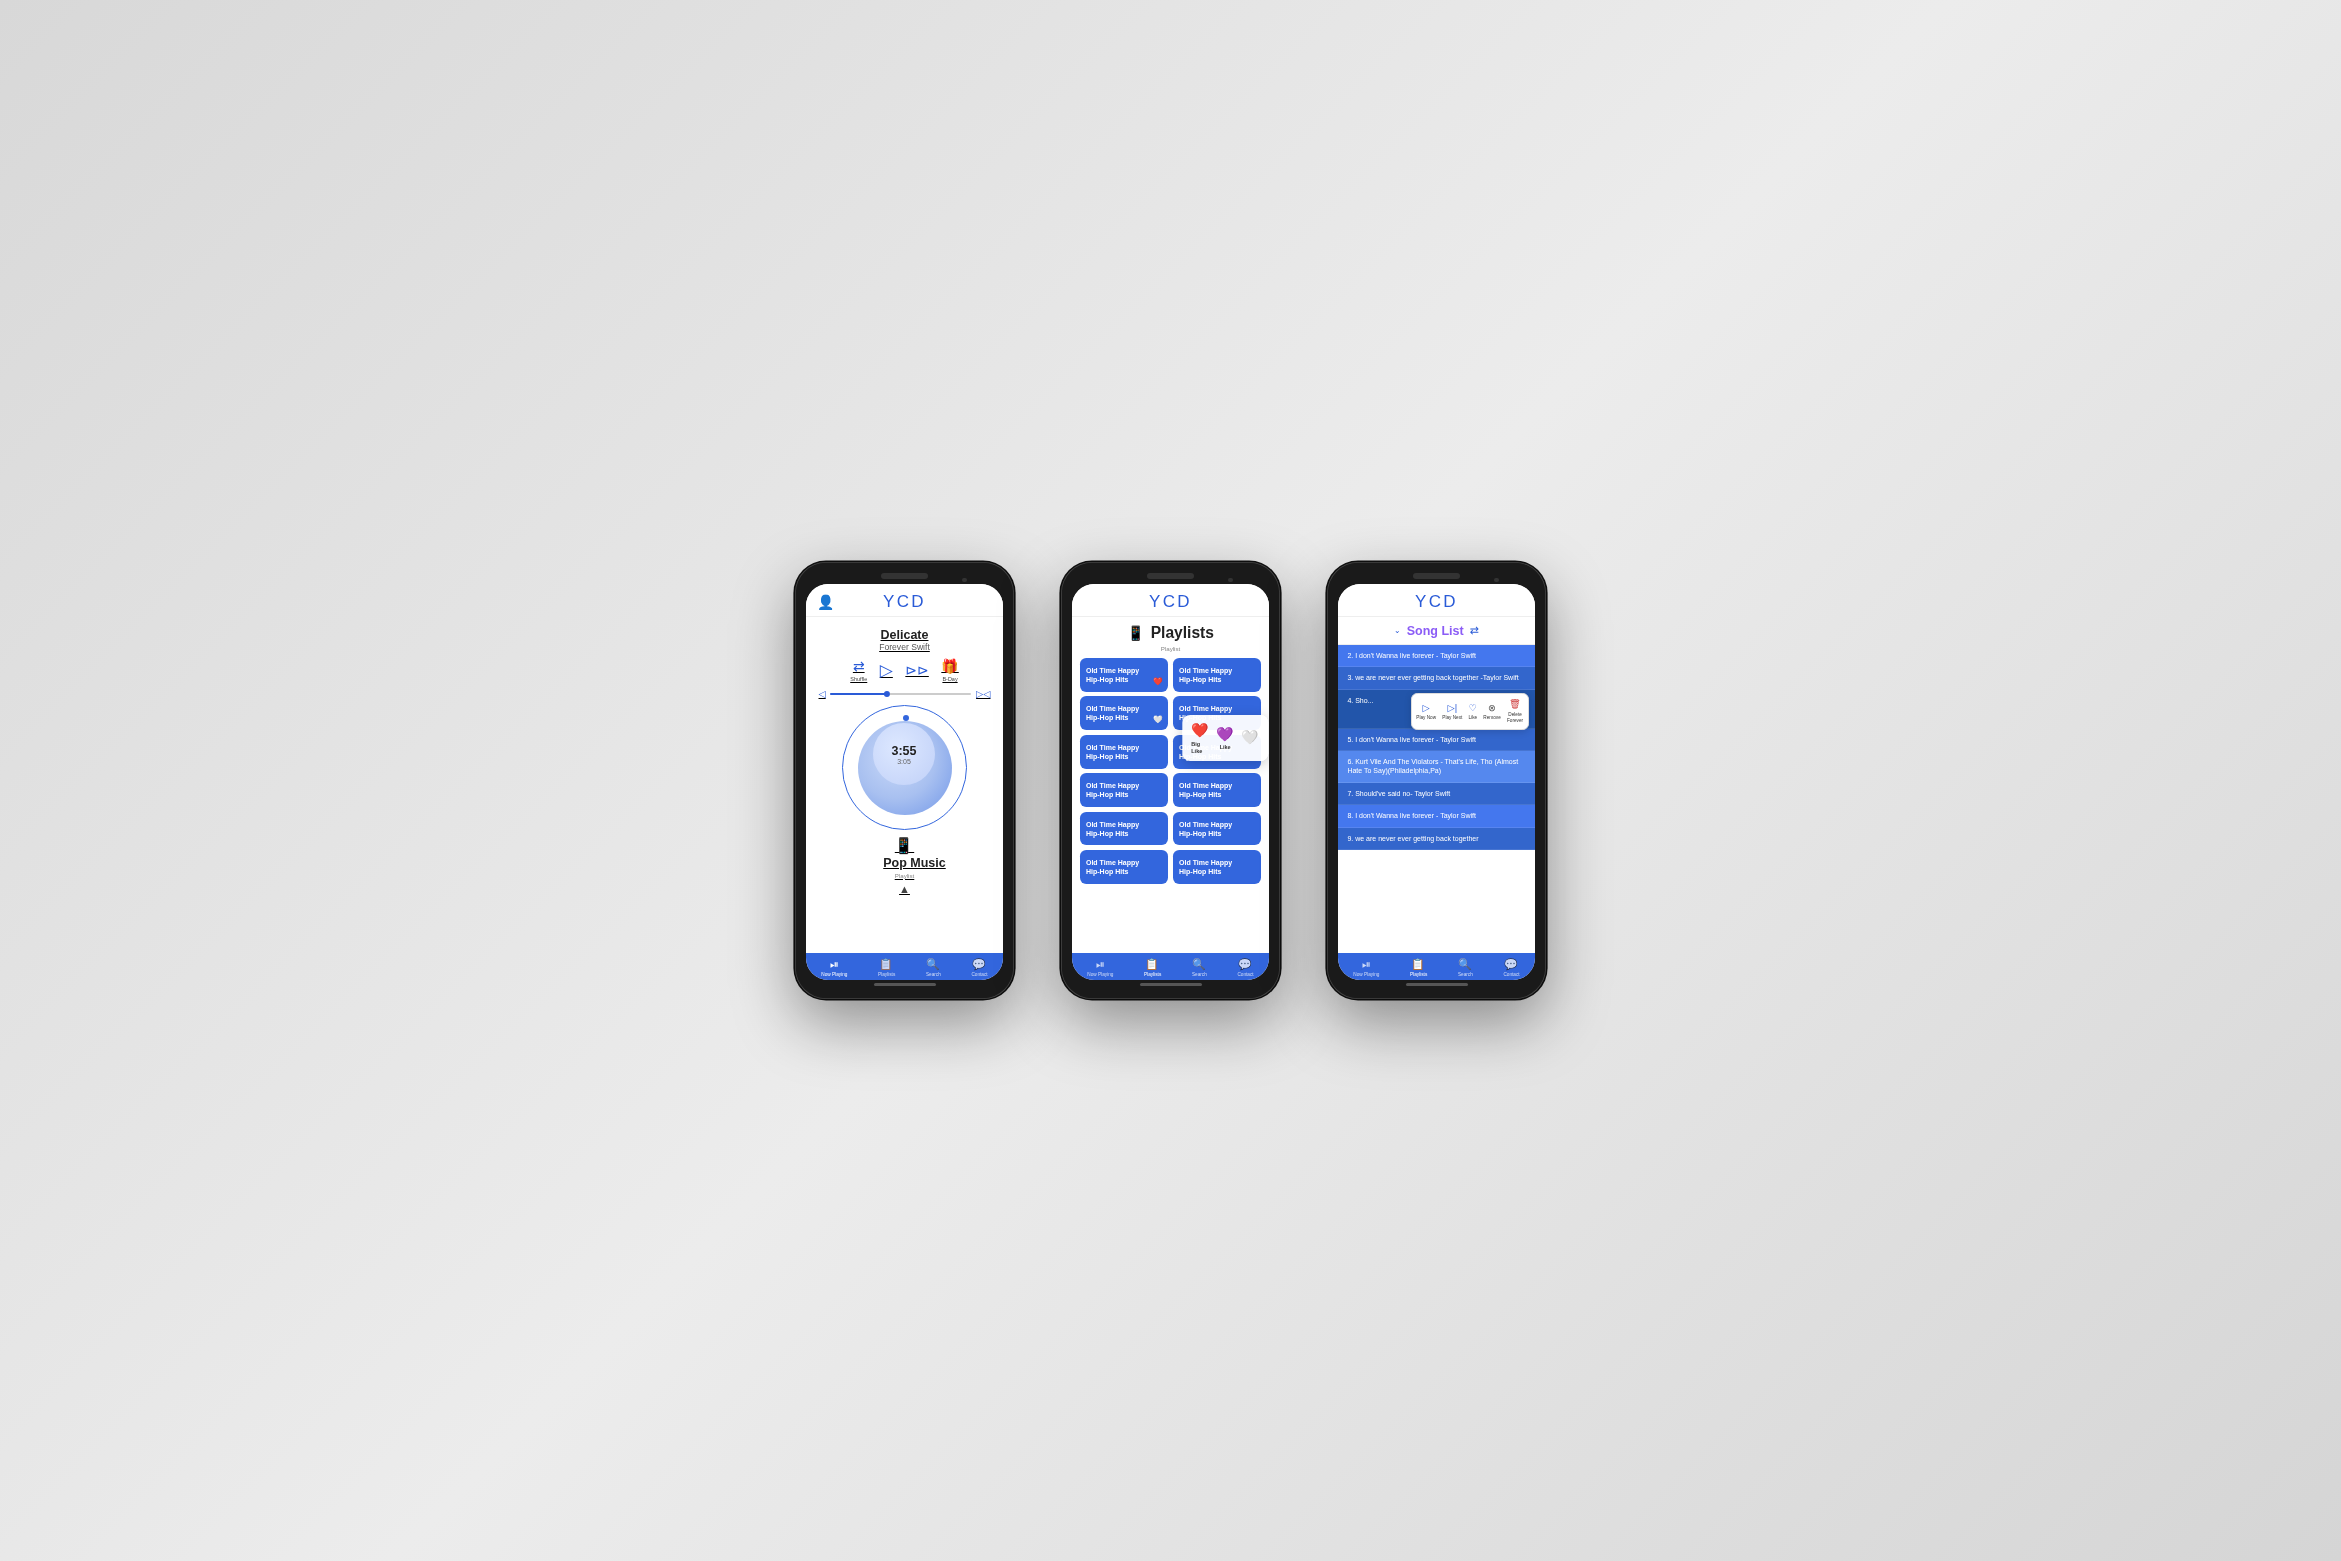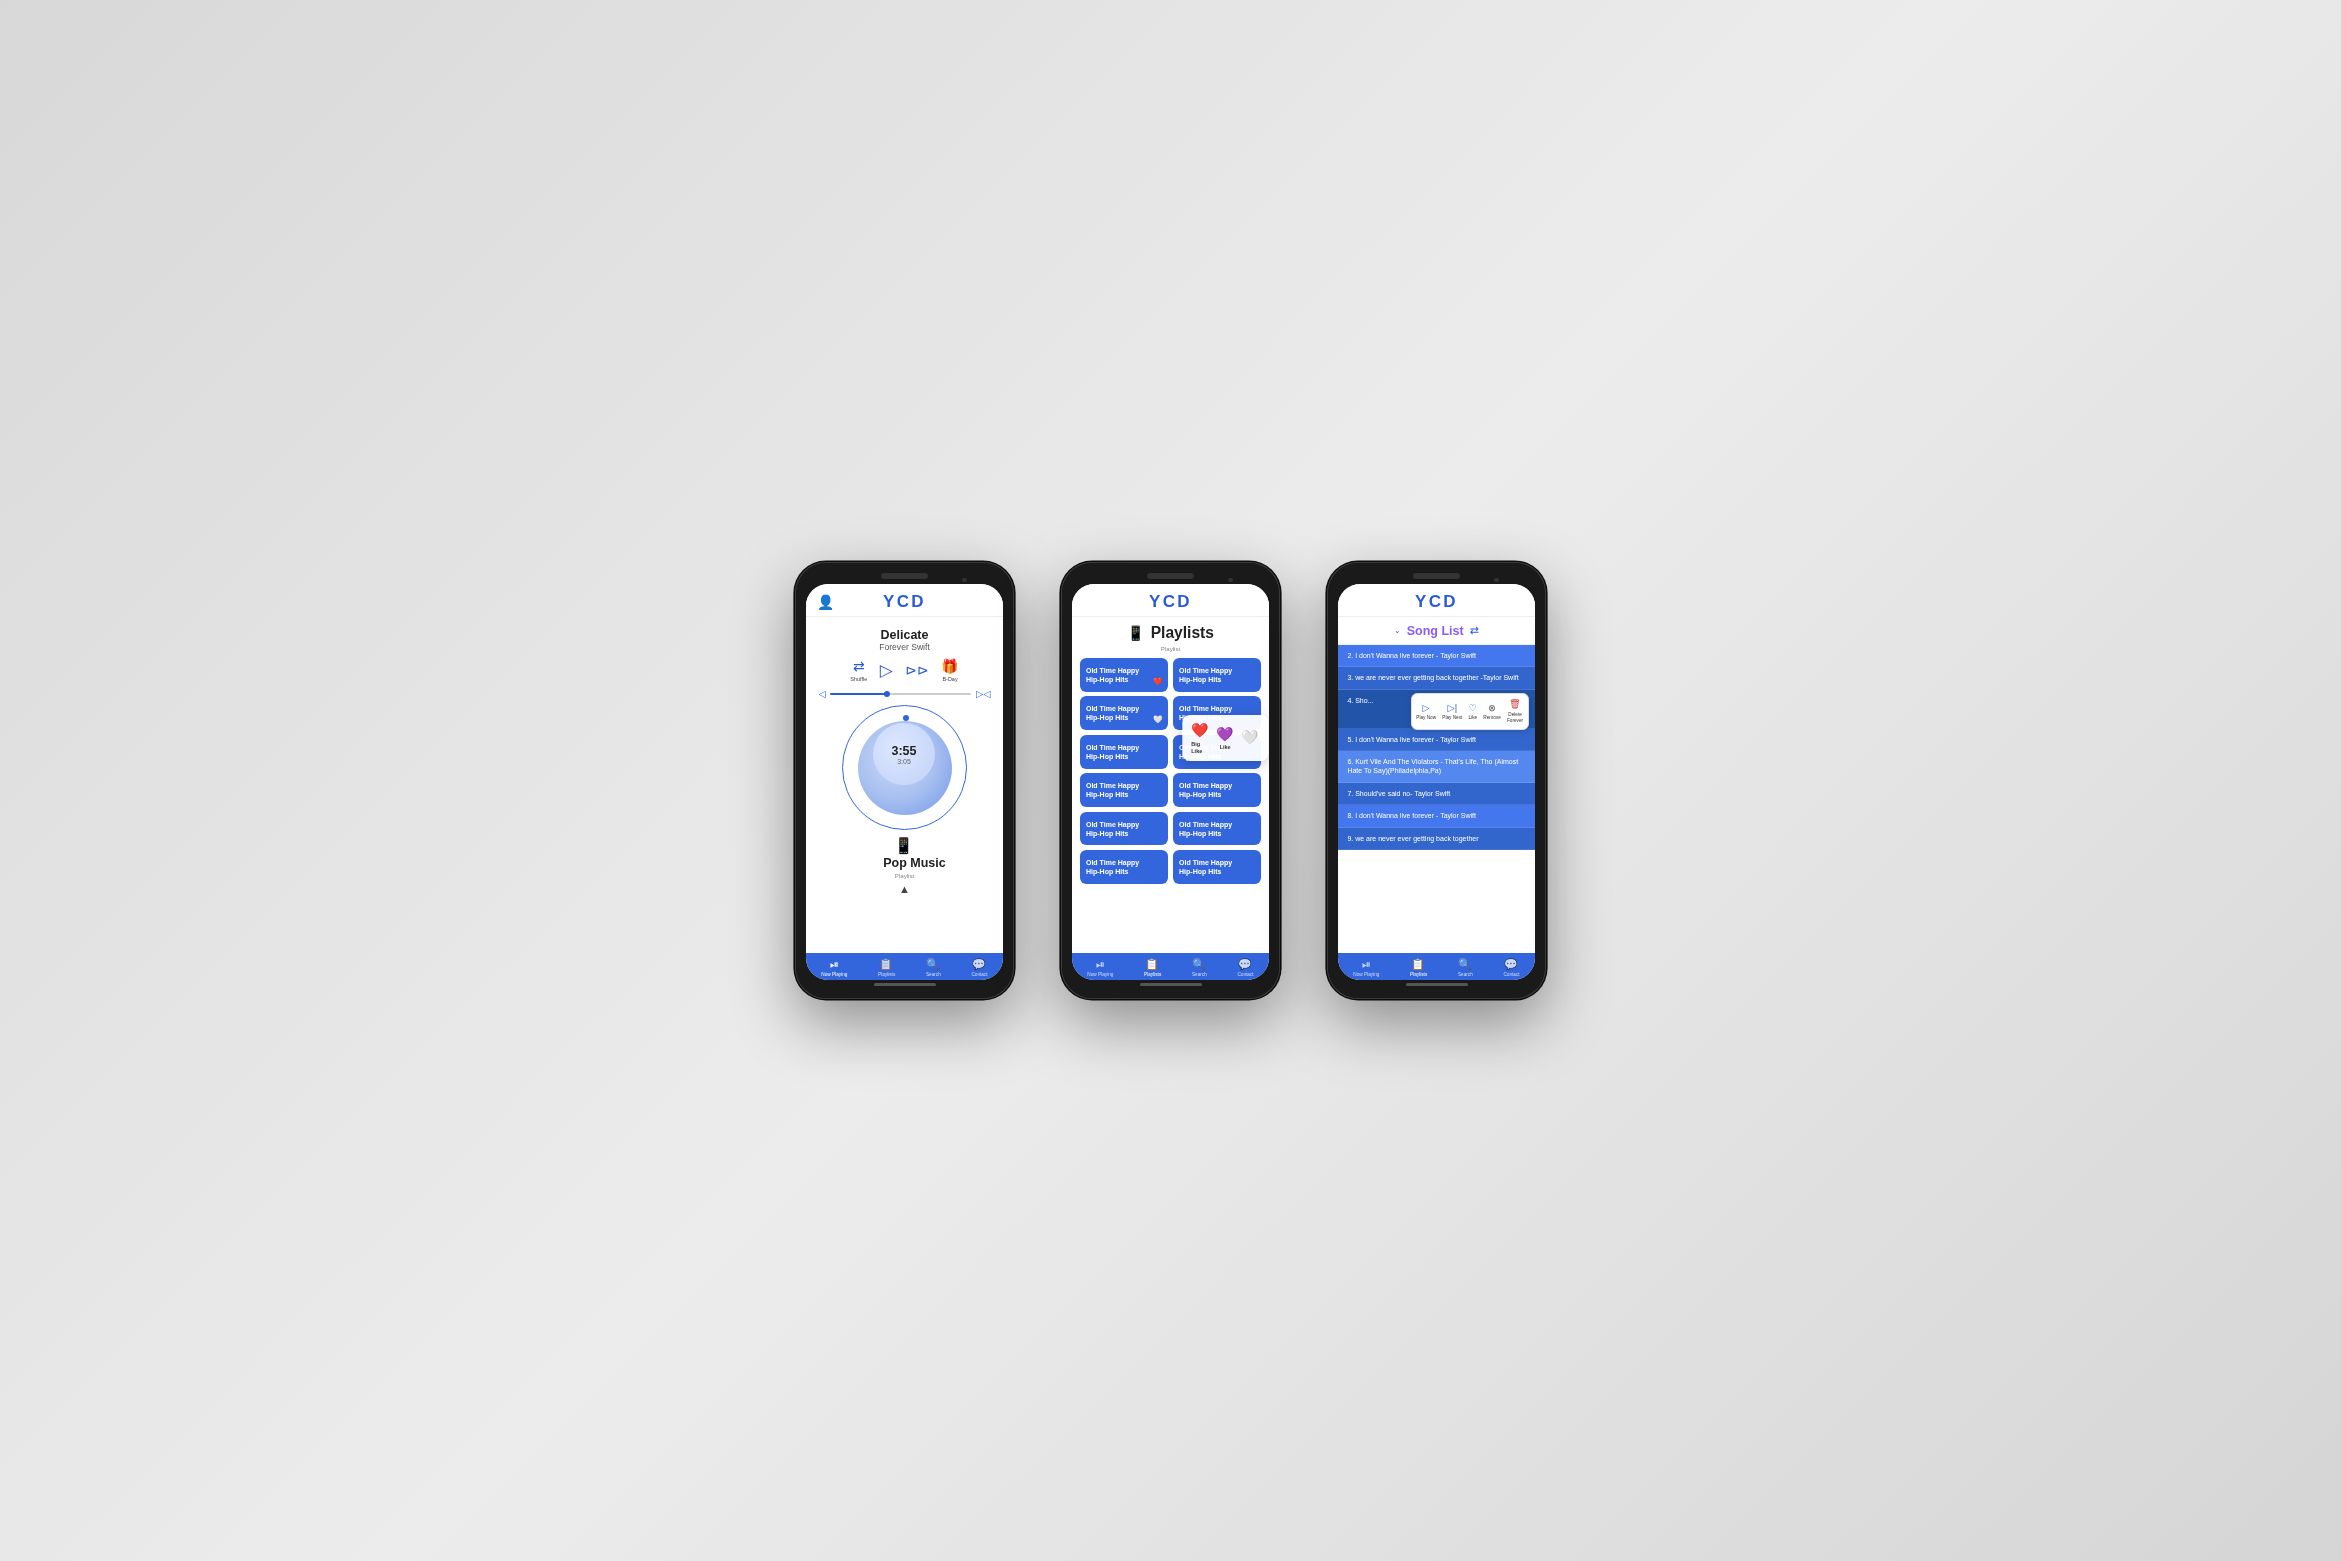--- a/index.html
+++ b/index.html
@@ -79,21 +79,21 @@
       padding: 7.8px 12.5px 4.7px 12.5px;
       display: flex;
       align-items: center;
       justify-content: center;
       position: relative;
       border-bottom: 0.8px solid #eee;
     }
 
     .app-logo {
       font-size: 17px;
-      font-weight: 700;
+      font-weight: 400;
       color: #2a5bd7;
       letter-spacing: 2.3px;
       text-align: center;
     }
 
     .header-user-icon {
       position: absolute;
       left: 11px;
       color: #2a5bd7;
       font-size: 14px;
@@ -131,20 +131,21 @@
     }
 
     
     .now-playing-content {
       flex: 1;
       padding: 7.8px 12.5px;
       display: flex;
       flex-direction: column;
       align-items: center;
       overflow: hidden;
+      text-decoration: underline;
     }
 
     .song-title {
       font-size: 12.5px;
       font-weight: 700;
       color: #222;
       text-align: center;
       margin-top: 3.1px;
     }
 

